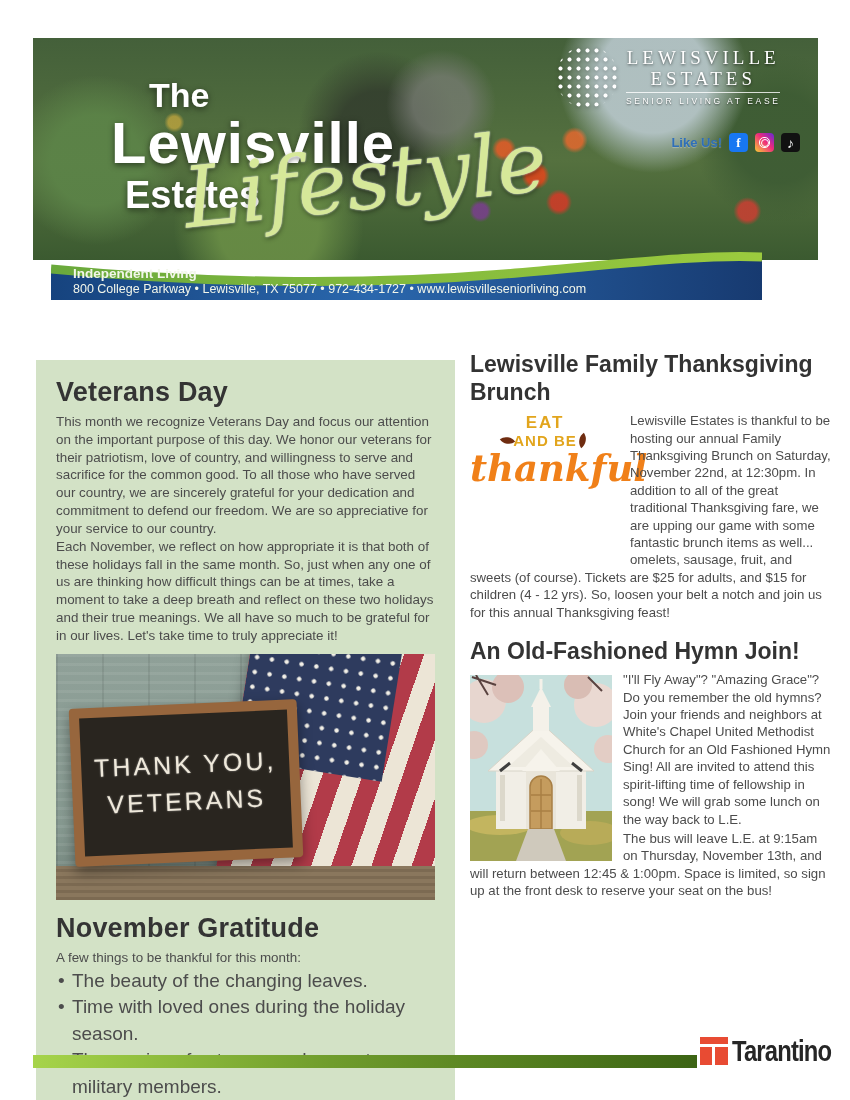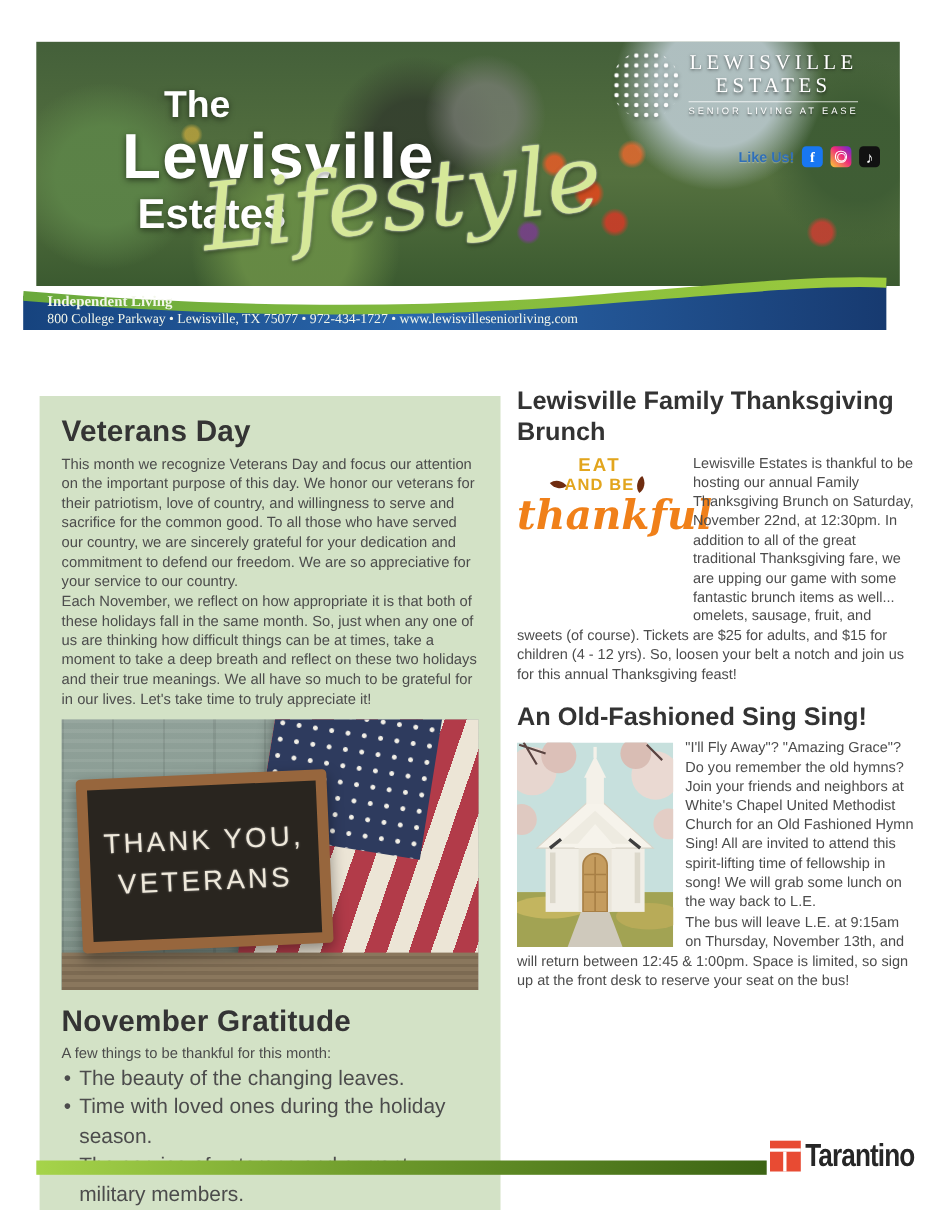--- a/index.html
+++ b/index.html
@@ -48,21 +48,21 @@
   .like-row { position:absolute; right:18px; top:95px; display:flex; align-items:center; gap:7px; }
   .like-label { color:#2f6fb8; font-weight:bold; font-size:13px; text-shadow:0 1px 1px rgba(255,255,255,.3); }
   .soc { width:19px; height:19px; border-radius:4px; display:flex; align-items:center; justify-content:center; color:#fff; font-weight:bold; font-size:13px; }
   .soc-fb { background:#1877f2; font-family:"Liberation Serif", serif; }
   .soc-ig { background:linear-gradient(45deg,#f9ce34,#ee2a7b 55%,#6228d7); position:relative; }
   .soc-ig::before { content:""; position:absolute; inset:4px; border:1.6px solid #fff; border-radius:5px; }
   .soc-ig::after { content:""; position:absolute; width:6px; height:6px; border:1.6px solid #fff; border-radius:50%; }
   .soc-tt { background:#111; font-size:14px; }
 
   
-  .addr-band { position:absolute; left:21px; top:245px; width:785px; height:55px;font-family:Liberation Serif, serif; }
+  .addr-band { position:absolute; left:51px; top:245px; width:711px; height:55px; }
   .addr-band svg { position:absolute; inset:0; width:100%; height:100%; }
   .addr-text { position:absolute; left:22px; top:21px; color:#f2f6ea; }
   .addr-line1 { font-weight:bold; font-size:13.5px; }
   .addr-line2 { font-size:12.5px; margin-top:1px; }
 
   
   .left-col { position:absolute; left:36px; top:320px; width:419px; height:800px; background:#d3e2c6; padding:17px 20px 0 20px;margin-top:40px; }
   h2.article-title { color:#343434; font-size:27px; font-weight:bold; letter-spacing:.2px; margin-bottom:5px; }
   .body-text { font-size:13.4px; line-height:1.33; color:#4c4c4c; }
   .left-col p { margin:0; }
@@ -214,21 +214,21 @@
         <div class="eg-andbe">
           <span class="leaf l"></span>
           <span>AND BE</span>
           <span class="leaf r"></span>
         </div>
         <div class="eg-thankful">thankful</div>
       </div>
       <p class="body-text">Lewisville Estates is thankful to be hosting our annual Family Thanksgiving Brunch on Saturday, November 22nd, at 12:30pm. In addition to all of the great traditional Thanksgiving fare, we are upping our game with some fantastic brunch items as well... omelets, sausage, fruit, and sweets (of course). Tickets are $25 for adults, and $15 for children (4 - 12 yrs). So, loosen your belt a notch and join us for this annual Thanksgiving feast!</p>
     </div>
 
-    <h2 class="right-title second">An Old-Fashioned Sing Sing!</h2>
+    <h2 class="right-title second">An Old-Fashioned Hymn Join!</h2>
     <div class="clearfix">
       <div class="chapel">
         <svg viewBox="0 0 142 186">
           <rect x="0" y="0" width="142" height="140" fill="#c7e0dd"></rect>
           <rect x="0" y="136" width="142" height="50" fill="#a2a353"></rect>
           <ellipse cx="30" cy="150" rx="34" ry="10" fill="#c3b55f"></ellipse>
           <ellipse cx="120" cy="158" rx="30" ry="12" fill="#b8ab58"></ellipse>
           <circle cx="14" cy="26" r="22" fill="#e7d6cf"></circle>
           <circle cx="38" cy="12" r="16" fill="#dcc0b8"></circle>
           <circle cx="126" cy="30" r="22" fill="#ead9d2"></circle>

